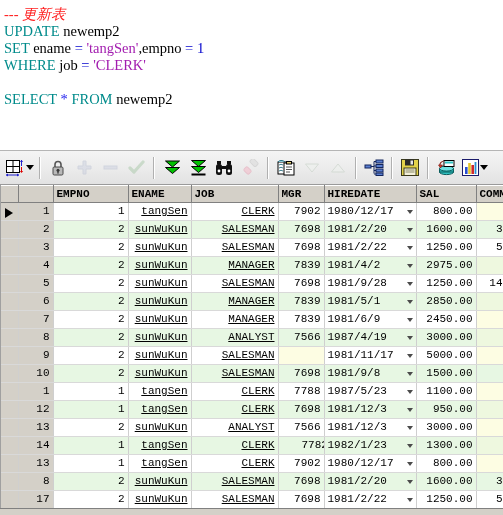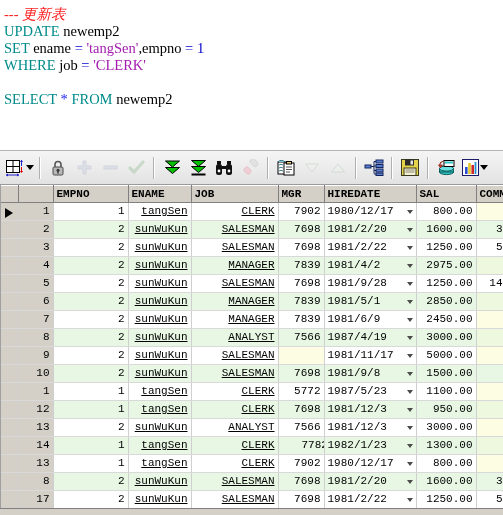--- a/index.html
+++ b/index.html
@@ -474,21 +474,21 @@
           <td class="date" style="width: 92px;">1981/9/8<span class="date-caret"></span></td>
           <td class="num" style="width: 60px;">1500.00</td>
           <td class="num" style="width: 63px;">0.00</td>
         </tr>
         <tr class="norm">
           <td class="c-ind"></td>
           <td class="c-rownum">1</td>
           <td class="num" style="width: 75px;">1</td>
           <td class="txt" style="width: 63px;">tangSen</td>
           <td class="txt" style="width: 87px;">CLERK</td>
-          <td class="num" style="width: 46px;">5772</td>
+          <td class="num" style="width: 46px;">7788</td>
           <td class="date" style="width: 92px;">1987/5/23<span class="date-caret"></span></td>
           <td class="num" style="width: 60px;">1100.00</td>
           <td class="num nullcell" style="width: 63px;"></td>
         </tr>
         <tr class="alt">
           <td class="c-ind"></td>
           <td class="c-rownum">12</td>
           <td class="num" style="width: 75px;">1</td>
           <td class="txt" style="width: 63px;">tangSen</td>
           <td class="txt" style="width: 87px;">CLERK</td>

